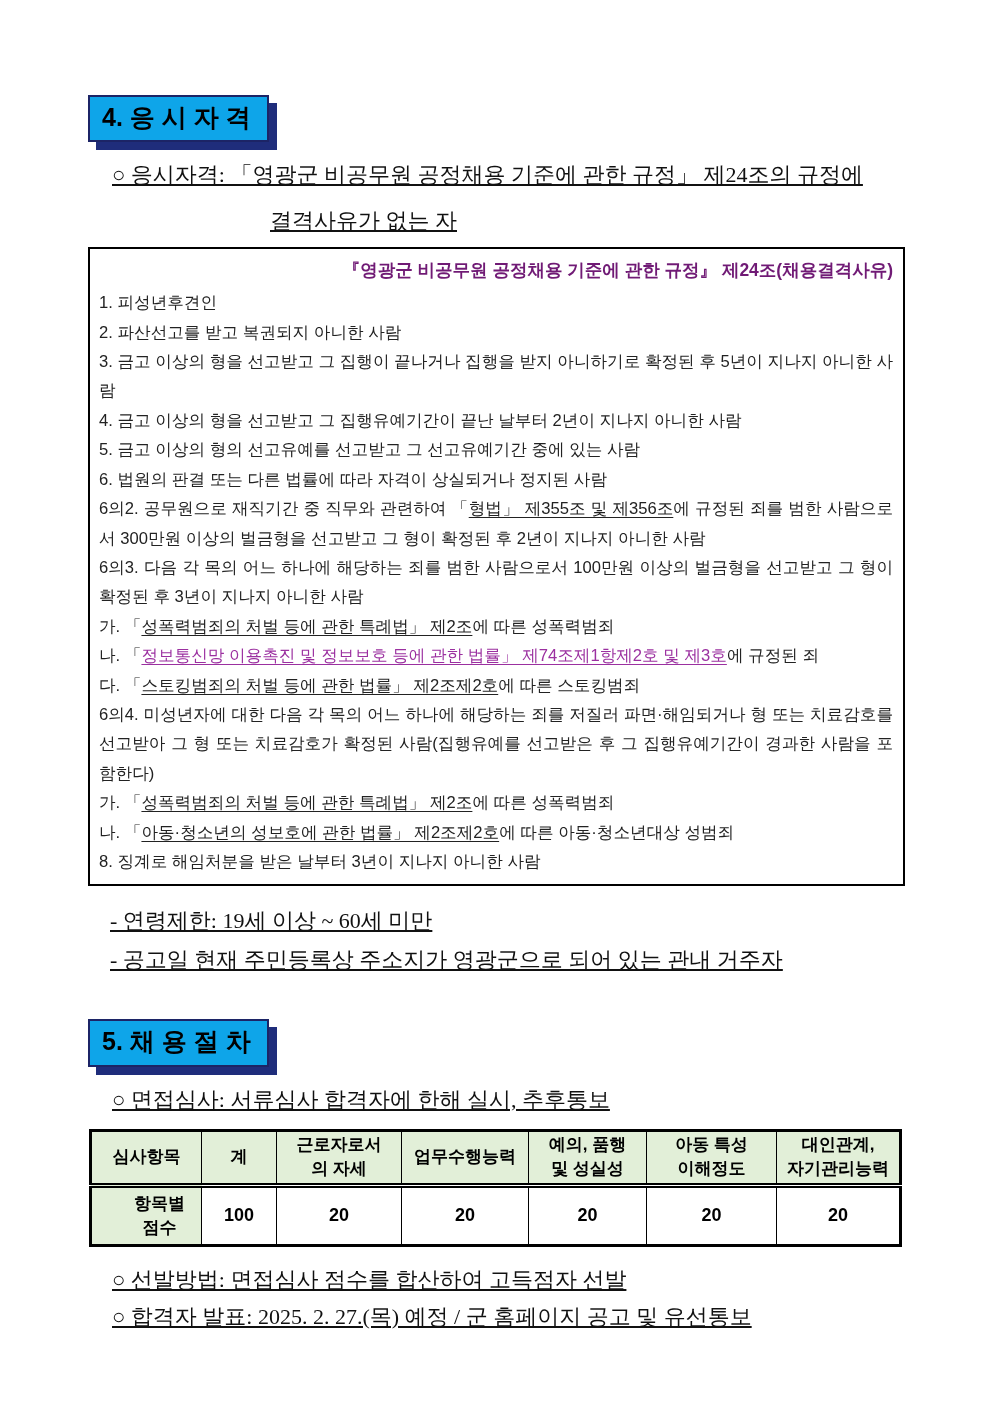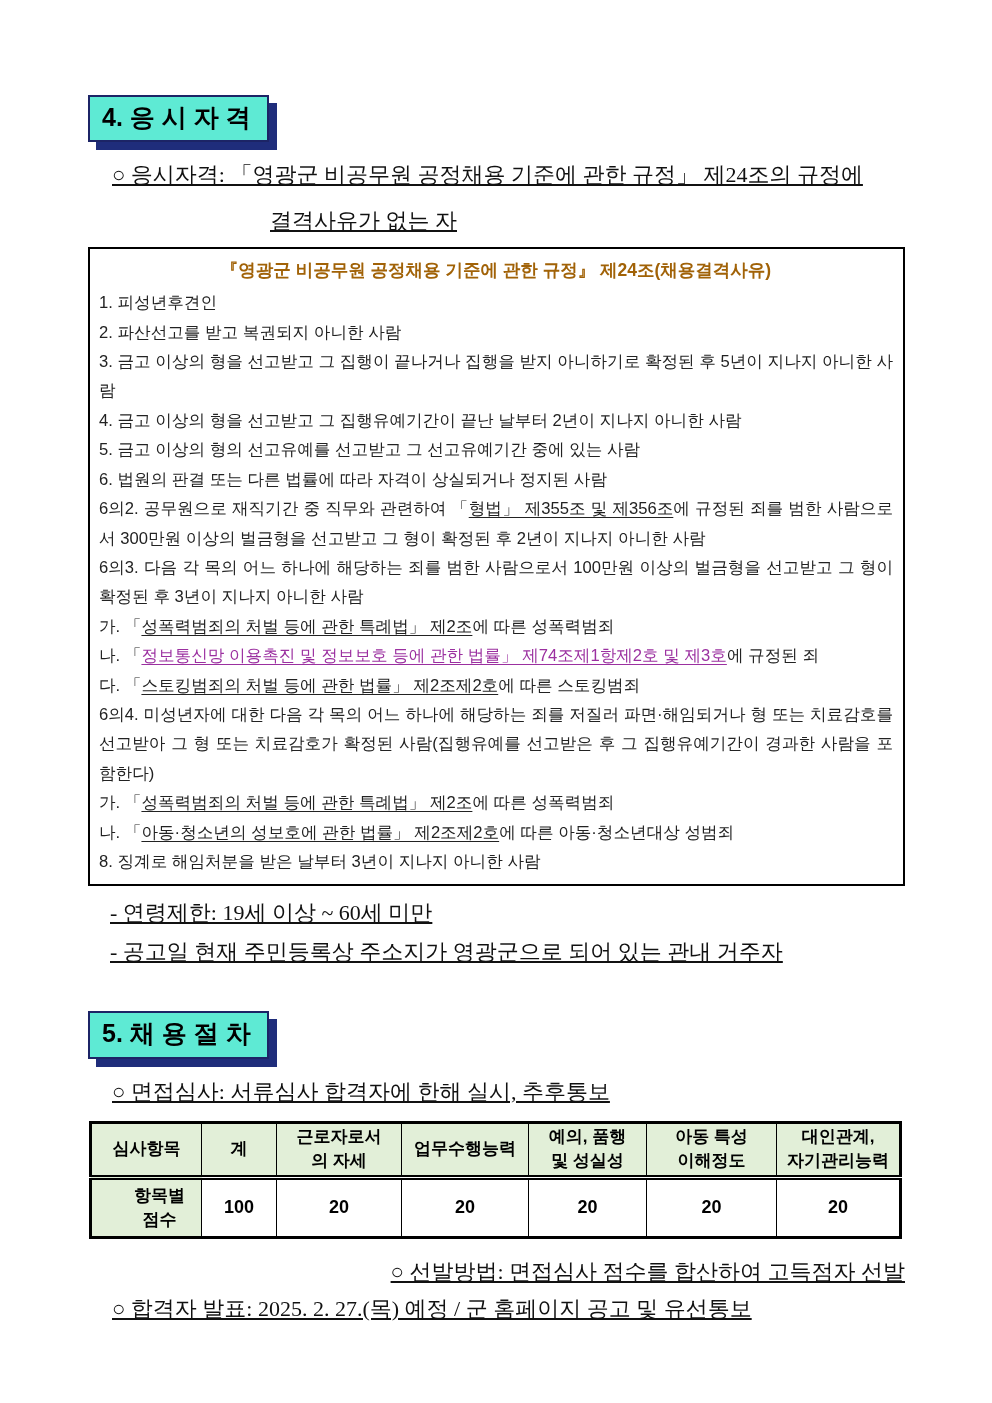--- a/index.html
+++ b/index.html
@@ -17,21 +17,21 @@
     height: 1403px;
     background: #ffffff;
     padding: 95px 87px 0 88px;
     overflow: hidden;
     color: #1a1a1a;
     font-family: "Liberation Serif", serif;
   }
   
   .sec-title {
     display: inline-block;
-    background: #5eead4;
+    background: #0ea5e9;
     border: 2px solid var(--title-box-border);
     box-shadow: 8px 8px 0 var(--title-box-shadow);
     padding: 5px 16px 7px 12px;
     font-family: "Liberation Sans", sans-serif;
     font-size: 25px;
     font-weight: bold;
     color: #000;
     line-height: 1.25;
   }
   
@@ -40,37 +40,37 @@
     font-size: 22px;
     line-height: 34px;
     color: #111;
     white-space: nowrap;
     text-decoration: underline;
   }
   .bullet-line { margin-top: 16px; padding-left: 24px; }
   .bullet-line + .bullet-line { margin-top: 3px; }
   .cont-line   { margin-top: 12px; padding-left: 182px; }
   .sub-line    { margin-top: 4px; padding-left: 46px; }
-  .note-line   { margin-top: 10px; padding-left: 22px; }
+  .note-line   { margin-top: 18px; padding-left: 22px; }
   .note-line + .note-line { margin-top: 5px; }
   
   .rulebox {
     margin-top: 9px;
     width: 817px;
     border: 2px solid var(--rule-border);
     padding: 6px 10px 8px 9px;
     font-family: "Liberation Sans", sans-serif;
   }
   .rulebox-title {
-    text-align: center;
+    text-align: right;
     font-size: 17.5px;
     font-weight: bold;
     line-height: 30px;
     margin-bottom: 3px;
-    color: #a16207;
+    color: #701a75;
   }
   .rule-item {
     font-size: 16.6px;
     line-height: 29.4px;
     text-align: justify;
     color: #222;
   }
   .sg-plain { }
   .sg-underline { text-decoration: underline; text-underline-offset: 3px; }
   .sg-link {
@@ -111,21 +111,21 @@
     height: 60px;
     line-height: 24px;
     padding-left: 26px;
   }
   .score-table tbody td {
     background: #ffffff;
     font-size: 18px;
     font-weight: bold;
     margin-left: 37px;
   }
-  .after-table { margin-top: 16px; text-align: right; }
+  .after-table { margin-top: 16px; }
 </style>
 </head>
 <body>
 
 <div class="page">
 
   <section>
     <div class="sec-title">4. 응 시 자 격</div>
 
     <p class="serif-line bullet-line">○ 응시자격: 「영광군 비공무원 공정채용 기준에 관한 규정」 제24조의 규정에</p>

